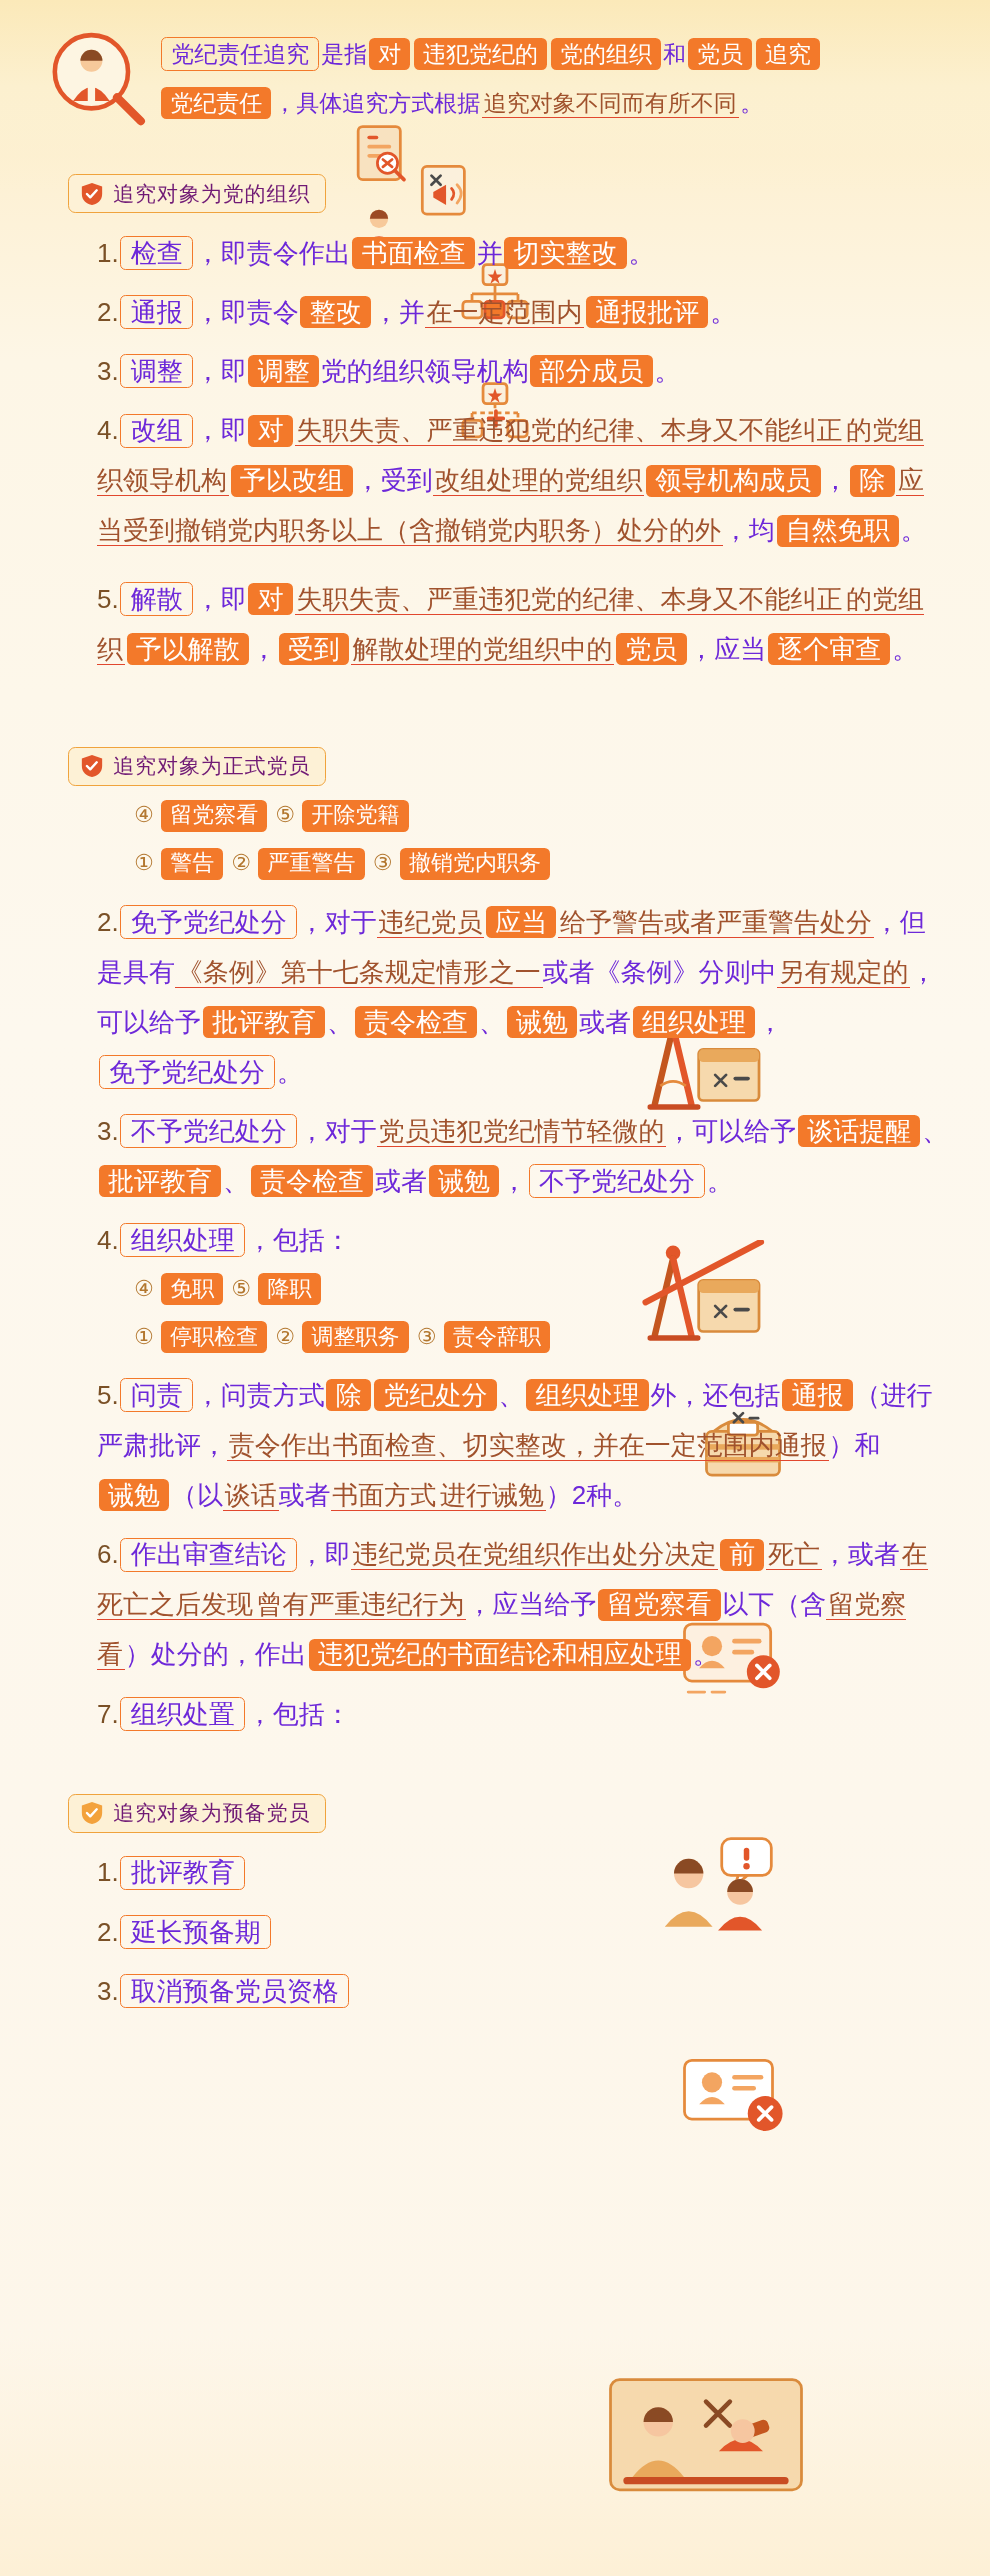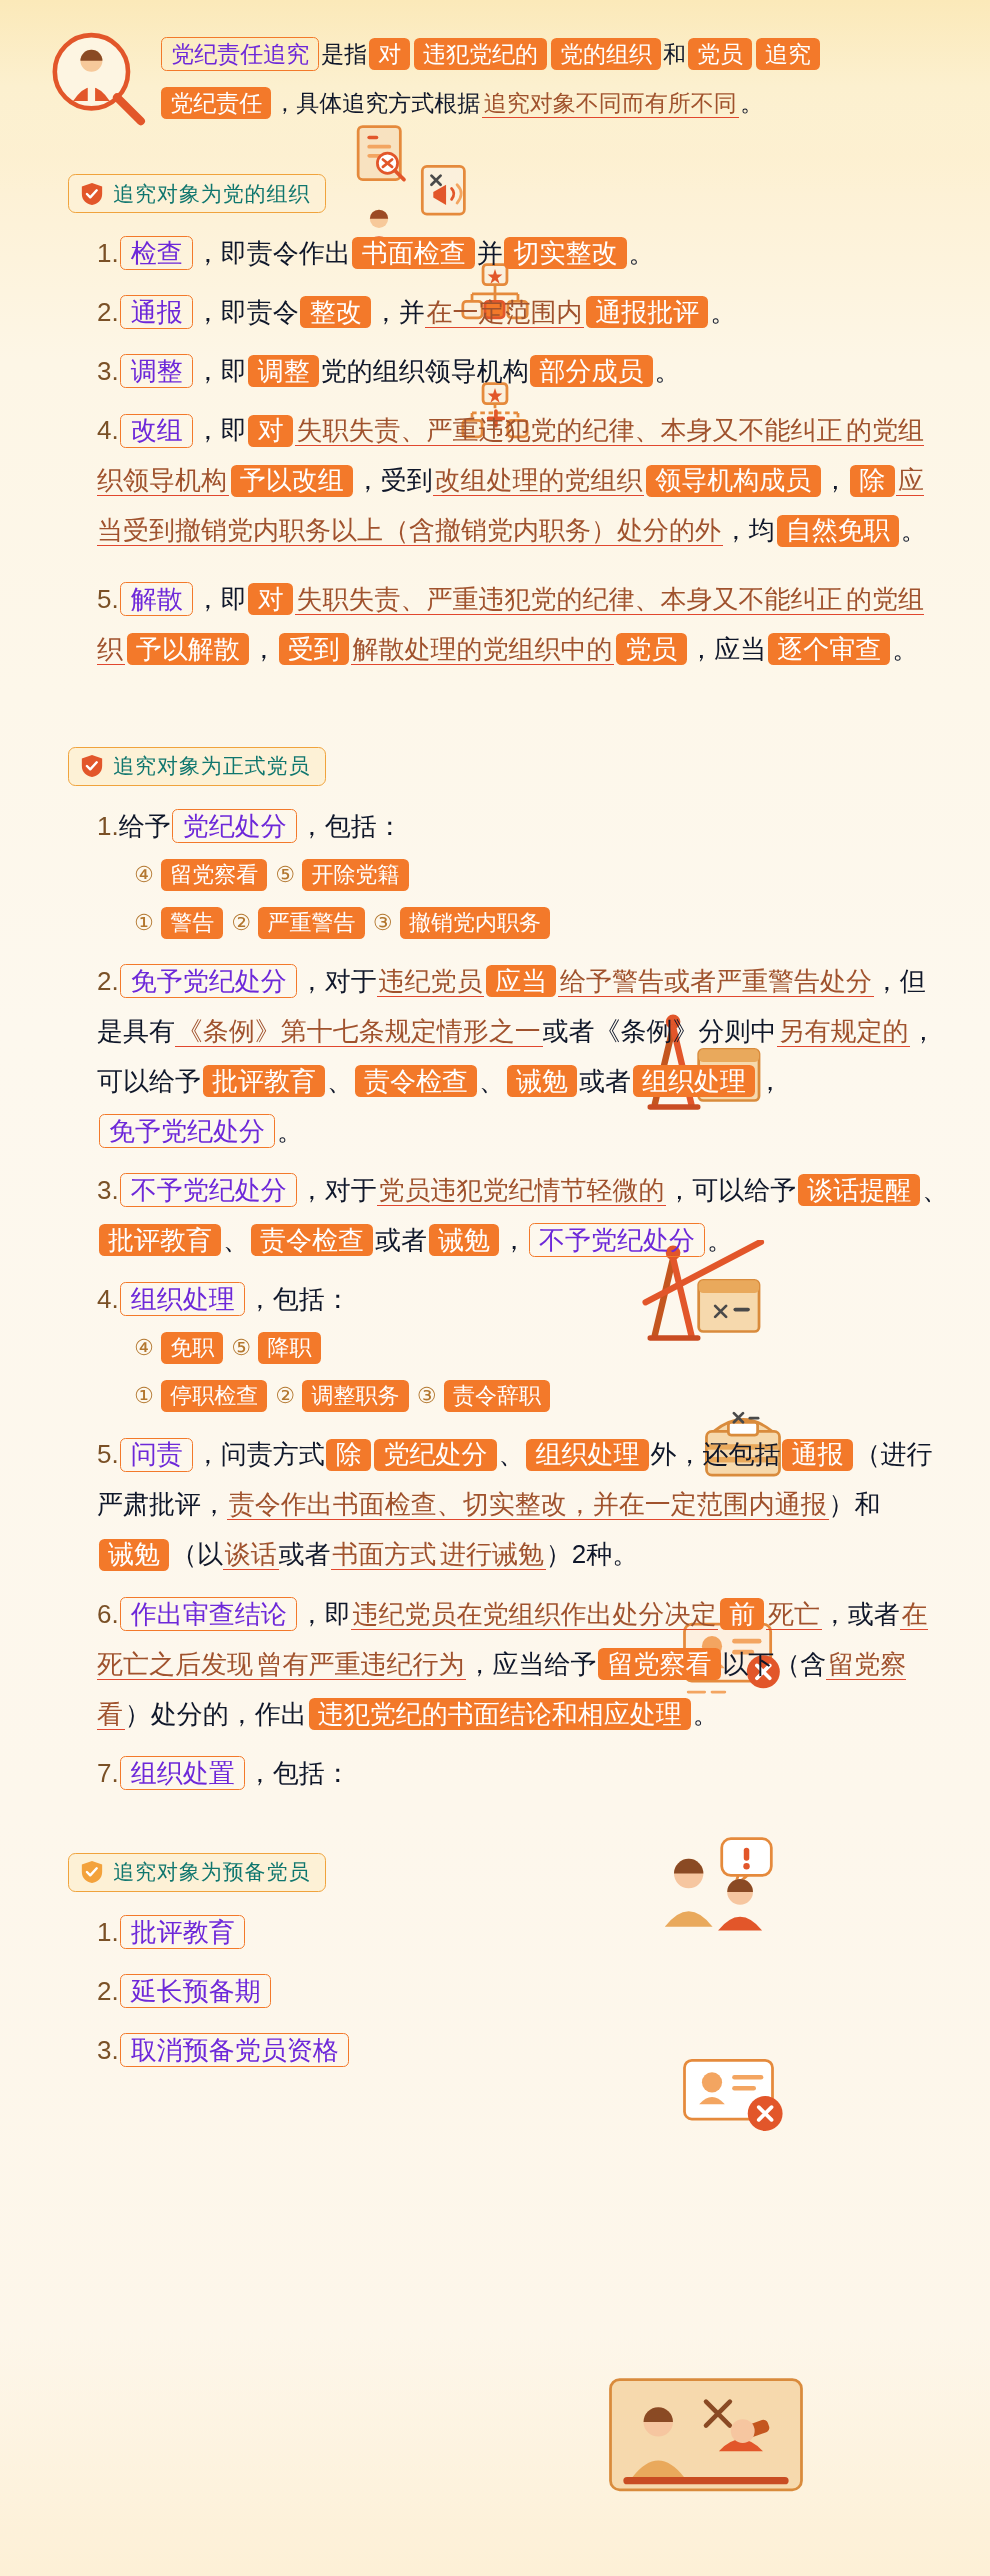--- a/index.html
+++ b/index.html
@@ -21,27 +21,27 @@
   
   .intro{display:flex;align-items:flex-start;padding-top:24px;}
   .intro-badge{flex:0 0 108px;height:108px;position:relative;margin-top:1.8px;}
   .intro-text{flex:1;font-size:23px;line-height:49px;padding-left:9.2px;padding-top:5.5px;color:#7a5026;}
 
   
   .tok{display:inline-block;padding:1.8px 9.2px;border-radius:5.5px;margin:0 1.8px;line-height:28.4px;}
   .t-orange{background:#f3792a;color:#fff;}
   .t-out{border:1.5px solid #f3792a;color:#6d28d9;background:transparent;}
   .t-ul{border-bottom:1.8px solid #e1472e;color:#a0522d;padding:0 1.8px;border-radius:0;background:transparent;}
-  .plain{color:#0f172a;}
+  .plain{color:#6d28d9;}
 
   
   .sec{margin:31px 0 5.5px 26px;display:inline-flex;align-items:center;gap:9.2px;
        border:1.8px solid #f0a33c;background:#fdf1d6;border-radius:7.3px;padding:4.6px 14.7px 4.6px 11px;}
   .sec .shield{width:24px;height:24px;flex:0 0 24px;}
-  .sec .sec-label{font-size:21px;color:#0f766e;letter-spacing:0.9px;}
+  .sec .sec-label{font-size:21px;color:#701a75;letter-spacing:0.9px;}
   .sec-wrap{display:block;}
 
   
   .p{font-size:26px;line-height:50px;color:#7a5026;margin:9.2px 0 0 0;}
   .p.indent{text-indent:0;padding-left:55px;}
   .num{color:#7a5026;}
 
   .sub{font-size:22px;line-height:48px;padding-left:92px;color:#7a5026;}
   .circ{color:#b3772f;margin-right:5.5px;}
 
@@ -274,23 +274,20 @@
         <span class="shield">
           <svg width="24" height="24" viewBox="0 0 26 26">
             <path d="M13 1 l11 4 v8 c0 7 -5 11 -11 12 c-6 -1 -11 -5 -11 -12 v-8 z" fill="#e2562a"></path>
             <path d="M7.5 13 l3.6 3.6 l7 -7.6" stroke="#fff" stroke-width="2.6" fill="none" stroke-linecap="round" stroke-linejoin="round"></path>
           </svg>
         </span>
         <span class="sec-label">追究对象为正式党员</span>
       </div>
     </div>
 
-    <div class="p indent">
-      <span class="num">1.</span><span class="plain">给予</span><span class="tok t-out">党纪处分</span><span class="plain">，包括：</span>
-    </div>
     <div class="sub">
       <span class="circ">④</span><span class="tok t-orange">留党察看</span>
       <span class="circ">⑤</span><span class="tok t-orange">开除党籍</span>
     </div>
     <div class="sub">
       <span class="circ">①</span><span class="tok t-orange">警告</span>
       <span class="circ">②</span><span class="tok t-orange">严重警告</span>
       <span class="circ">③</span><span class="tok t-orange">撤销党内职务</span>
     </div>
 

